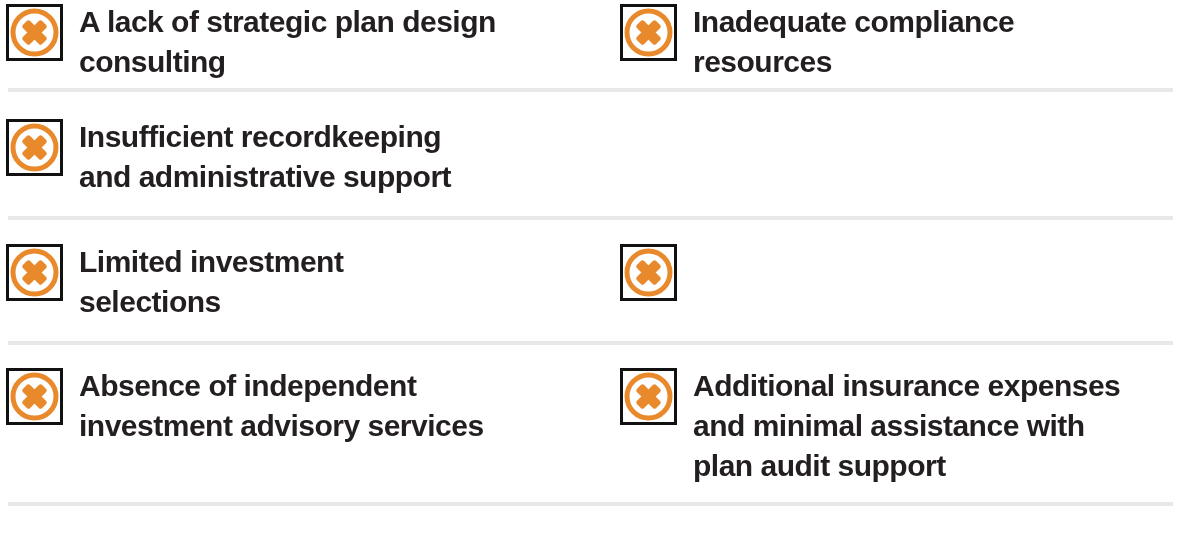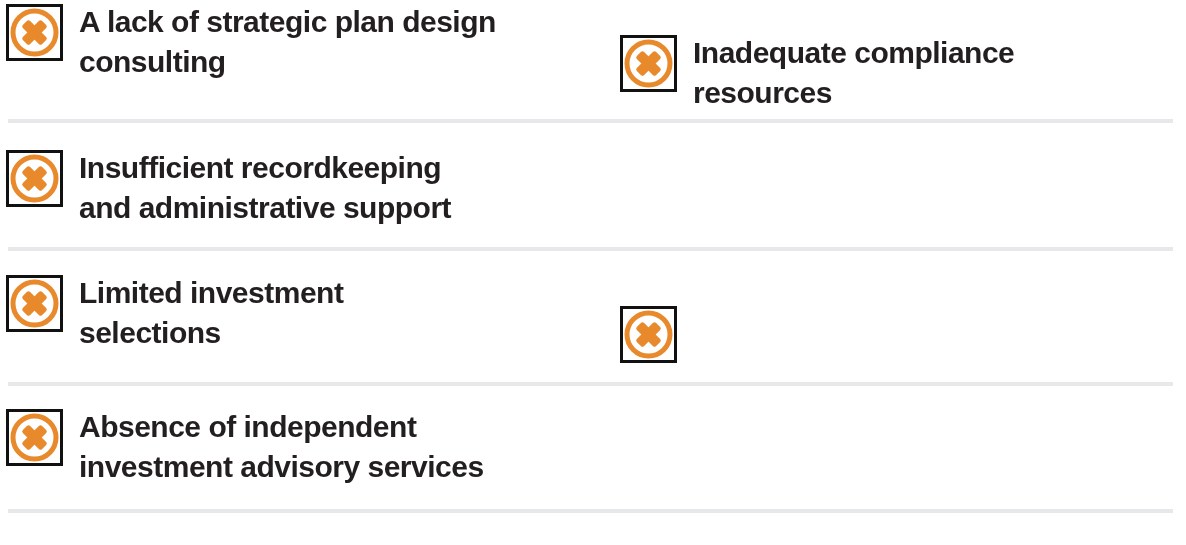--- a/index.html
+++ b/index.html
@@ -17,27 +17,27 @@
   .board {
     width: 1177px;
   }
   .row {
     display: grid;
     grid-template-columns: 593px 593px;
   }
   .row-1 { padding: 2px 0 6px 0; }
   .row-2 { padding: 25px 0 19px 0; border-radius: 19px; }
   .row-3 { padding: 22px 12px 19px 0; }
-  .row-4 { padding: 21px 0 22px 0; }
+  .row-4 { padding: 21px 0 16px 0; }
   .cell {
     display: flex;
     align-items: flex-start;
   }
   .cell.left  { padding-left: 6px; }
-  .cell.right { padding-left: 27px; margin-top: 31px; }
+  .cell.right { padding-left: 27px; }
   .icon-wrap {
     flex: 0 0 57px;
     width: 57px;
     height: 57px;
     margin-top: 2px;
   }
   .icon-wrap svg { display: block; }
   .item-text {
     margin: 0 0 0 16px;
     font-size: 30px;
@@ -146,16 +146,31 @@
           <circle cx="28.5" cy="28.5" r="21.5" fill="none" stroke="var(--accent)" stroke-width="5"></circle>
           <g transform="rotate(45 28.5 28.5)" fill="var(--accent)">
             <rect x="15" y="23.5" width="27" height="10" rx="2"></rect>
             <rect x="23.5" y="15" width="10" height="27" rx="2"></rect>
           </g>
         </svg>
       </span>
       <p class="item-text">Absence of independent
 investment advisory services</p>
     </div>
+    <div class="cell right">
+      <span class="icon-wrap">
+        <svg width="57" height="57" viewBox="0 0 57 57">
+          <rect x="1.5" y="1.5" width="54" height="54" fill="#fff" stroke="#111" stroke-width="3"></rect>
+          <circle cx="28.5" cy="28.5" r="21.5" fill="none" stroke="var(--accent)" stroke-width="5"></circle>
+          <g transform="rotate(45 28.5 28.5)" fill="var(--accent)">
+            <rect x="15" y="23.5" width="27" height="10" rx="2"></rect>
+            <rect x="23.5" y="15" width="10" height="27" rx="2"></rect>
+          </g>
+        </svg>
+      </span>
+      <p class="item-text">Additional insurance expenses
+and minimal assistance with
+plan audit support</p>
+    </div>
   </section>
   <div class="divider"></div>
 
 </div>
 
 </body></html>

